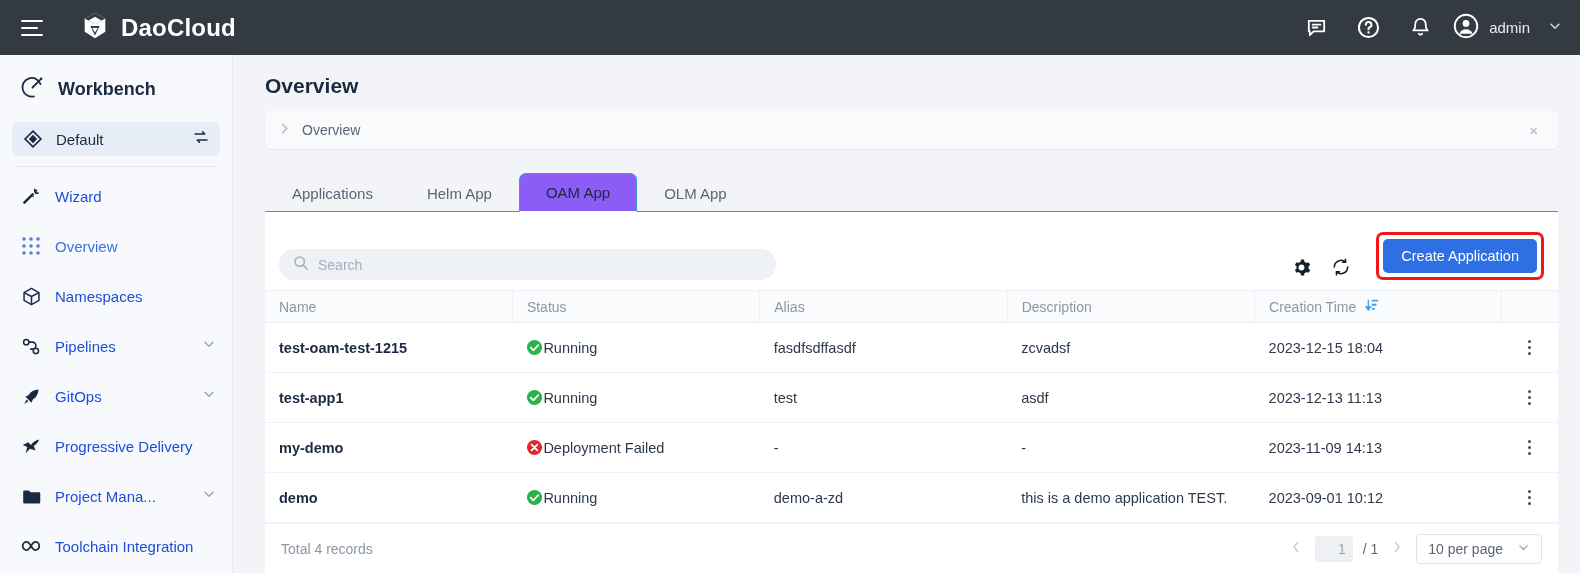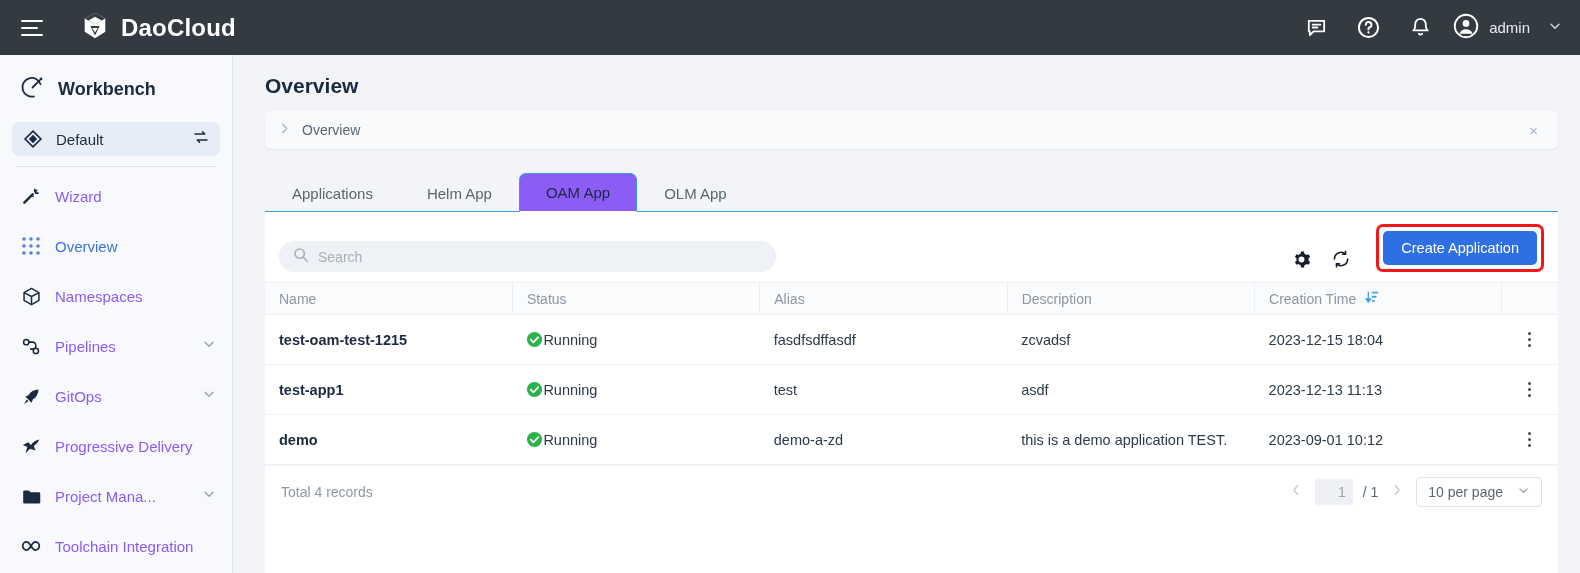--- a/index.html
+++ b/index.html
@@ -43,21 +43,21 @@
     margin: 6px 12px 0 12px; height: 34px; border-radius: 7px;
     display:flex; align-items:center; gap: 12px; padding: 0 10px 0 10px;
     background: #e7edf6; cursor:pointer;
   }
   .ws-label { font-size: 15px; color:#1b2a41; flex:1; }
   .divider { height:1px; background:#e2e7ee; margin: 10px 16px 4px 16px; }
   .nav-item {
     height: 50px; display:flex; align-items:center; gap: 13px;
     padding: 0 16px 0 20px; cursor:pointer;
   }
-  .nav-label { font-size: 15px; color: #8b5cf6; flex: 1; white-space: nowrap; }
+  .nav-label { font-size: 15px; color: #1d4ed8; flex: 1; white-space: nowrap; }
   .nav-item.active .nav-label { color: #3b73dd; }
   .nav-icon { width: 22px; height: 22px; display:flex; align-items:center; justify-content:center; flex:none; }
   .chev { color:#9aa6b6; flex:none; }
 
   
   .main { flex: 1; min-width: 0; display:flex; flex-direction:column; padding: 0 22px 0 32px; }
   .page-title { font-size: 21px; font-weight: bold; color:#1b2a41; margin: 19px 0 13px 0; }
 
   .breadcrumb-bar {
     height: 38px; background: #f8fafc; border-radius: 6px;
@@ -91,21 +91,21 @@
     width: 497px; height: 31px; background:#eef1f6; border-radius: 17px;
     display:flex; align-items:center; padding: 0 14px; gap: 9px;
   }
   .search-input {
     border:none; outline:none; background:transparent; flex:1;
     font-size: 14px; color:#48525f; font-family:"Liberation Sans", sans-serif;
   }
   .search-input::placeholder { color:#a7b0bd; }
   .toolbar-spacer { flex:1; }
   .icon-btn { width: 26px; height: 26px; display:flex; align-items:center; justify-content:center; cursor:pointer; margin-left: 14px; }
-  .create-wrap { margin-left: 22px; padding: 4px; border: 3px solid #f31717; border-radius: 7px; }
+  .create-wrap { margin-left: 22px; padding: 4px; border: 3px solid #f31717; border-radius: 7px; margin-top: 8px; }
   .create-btn {
     background:#2f6fe4; color:#fff; border:none; border-radius: 5px;
     height: 34px; padding: 0 18px; font-size: 14.5px; cursor:pointer;
     font-family:"Liberation Sans", sans-serif;
   }
 
   
   table { width:100%; border-collapse: collapse; table-layout: fixed; }
   thead th {
     background:#fafbfc; text-align:left; font-size: 14px; font-weight: normal; color:#8d97a4;
@@ -467,20 +467,44 @@
               <td class="muted">2023-12-13 11:13</td>
               <td class="kebab-cell">
                 <span class="kebab">
                     <i></i>
                     <i></i>
                     <i></i>
                   </span>
               </td>
             </tr>
             <tr>
+              <td class="name-cell">my-demo</td>
+              <td>
+                <span class="status-cell">
+                  <span class="status-dot">
+                    <svg width="17" height="17" viewBox="0 0 18 18">
+                      <circle cx="9" cy="9" r="8" fill="#e0282e"></circle>
+                      <path d="M6 6 L12 12 M12 6 L6 12" fill="none" stroke="#fff" stroke-width="1.9" stroke-linecap="round"></path>
+                    </svg>
+                  </span>
+                  <span>Deployment Failed</span>
+                </span>
+              </td>
+              <td class="muted">-</td>
+              <td class="muted">-</td>
+              <td class="muted">2023-11-09 14:13</td>
+              <td class="kebab-cell">
+                <span class="kebab">
+                    <i></i>
+                    <i></i>
+                    <i></i>
+                  </span>
+              </td>
+            </tr>
+            <tr>
               <td class="name-cell">demo</td>
               <td>
                 <span class="status-cell">
                   <span class="status-dot">
                     <svg width="17" height="17" viewBox="0 0 18 18">
                       <circle cx="9" cy="9" r="8" fill="#2bb34b"></circle>
                       <path d="M5 9.2 L7.8 12 L13 6.5" fill="none" stroke="#fff" stroke-width="1.8" stroke-linecap="round" stroke-linejoin="round"></path>
                     </svg>
                   </span>
                   <span>Running</span>

